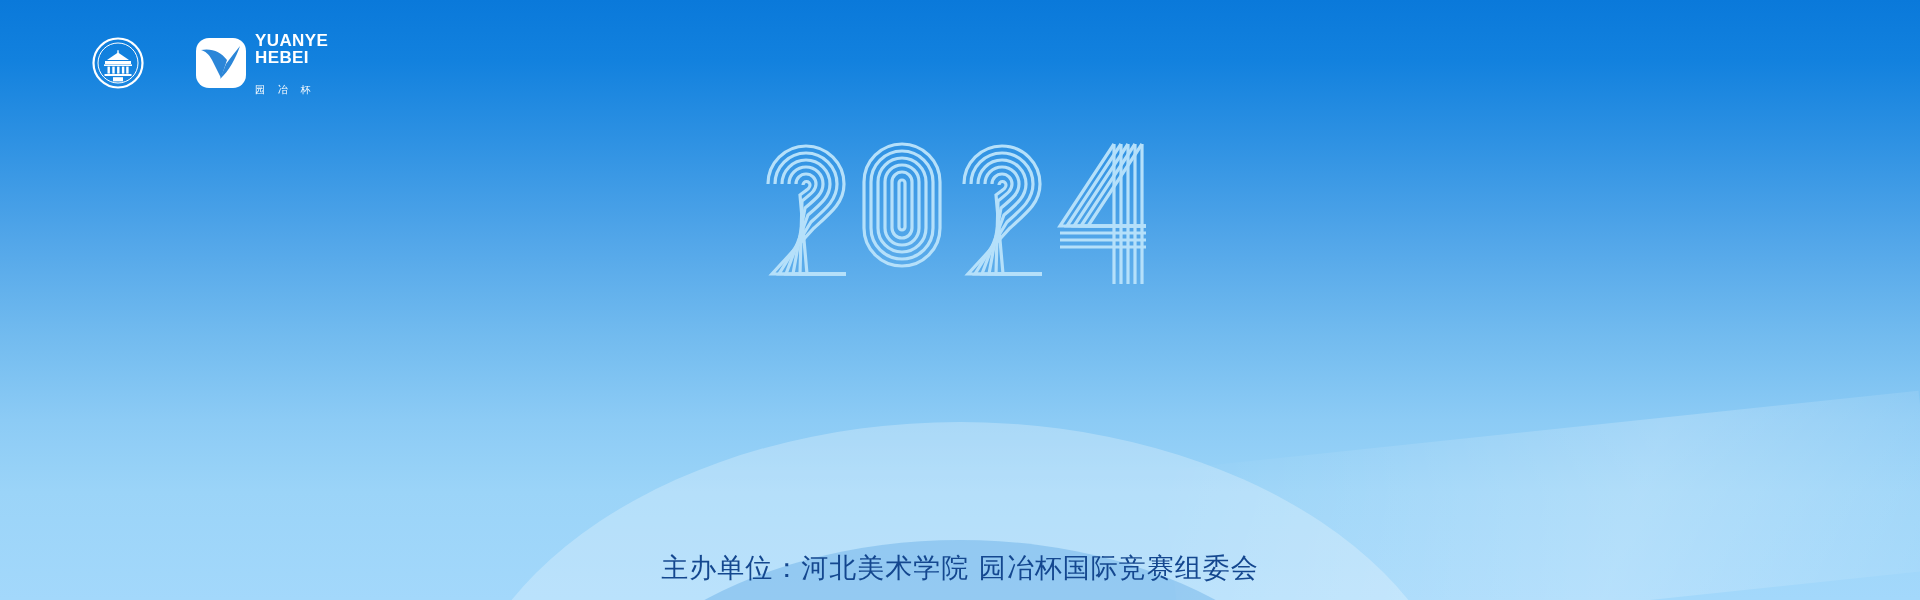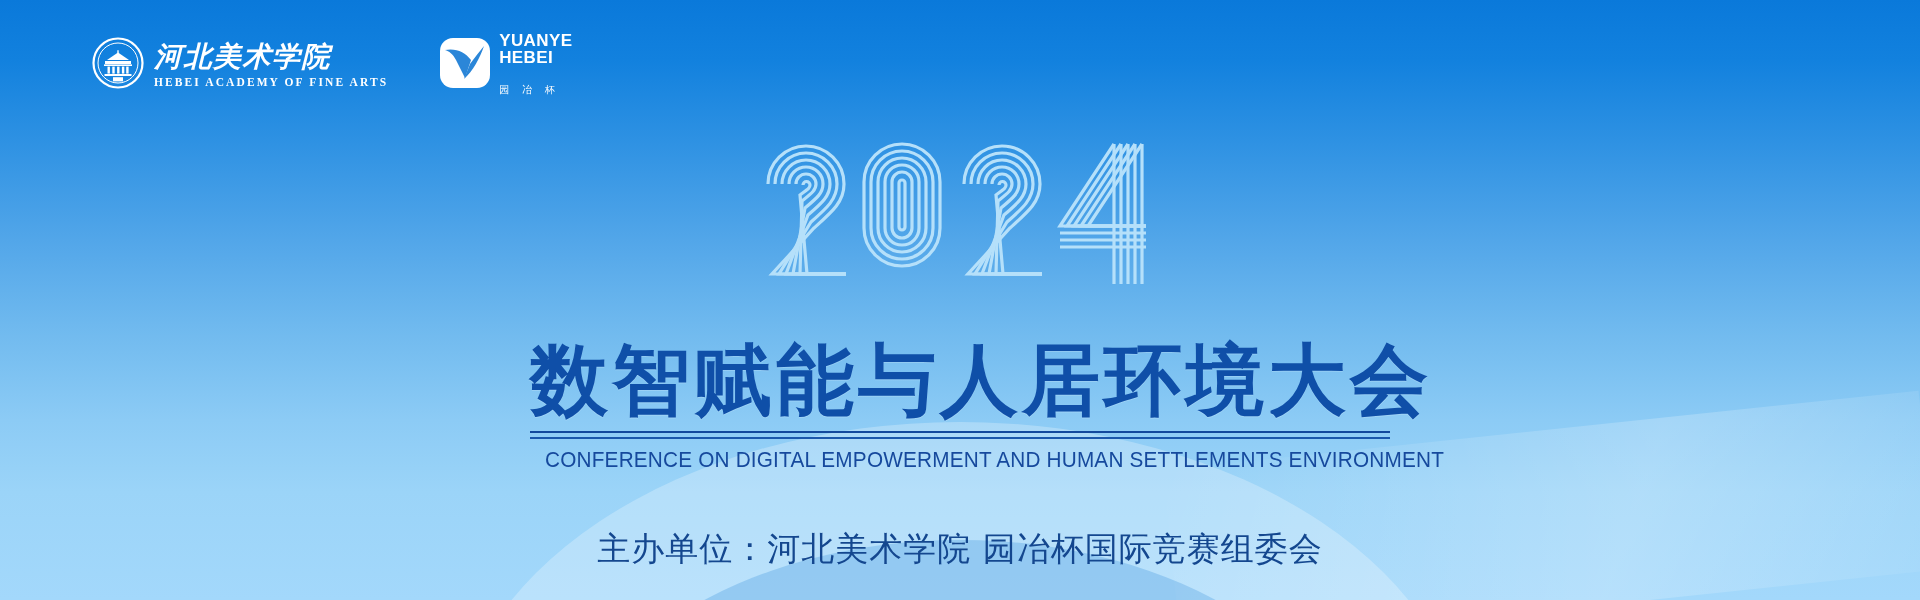--- a/index.html
+++ b/index.html
@@ -182,24 +182,24 @@
     white-space: nowrap;
     transform: scaleX(0.965);
     font-family: "Liberation Sans", "DejaVu Sans", sans-serif;
   }
 
   
   .organizer {
     position: absolute;
     left: 50%;
     transform: translateX(-50%);
-    top: 527px;
+    top: 550px;
     z-index: 5;
     color: #14478f;
-    font-size: 33px;
+    font-size: 27px;
     letter-spacing: 1px;
     white-space: nowrap;
     font-family: "DejaVu Sans", "Liberation Sans", sans-serif;
   }
 </style>
 </head>
 <body>
 
 <div class="banner">
 
@@ -220,28 +220,20 @@
           <rect x="20.3" y="29.6" width="2.4" height="7" fill="#ffffff"></rect>
           <rect x="25.1" y="29.6" width="2.4" height="7" fill="#ffffff"></rect>
           <rect x="29.9" y="29.6" width="2.4" height="7" fill="#ffffff"></rect>
           <rect x="34.2" y="29.6" width="2.4" height="7" fill="#ffffff"></rect>
           <rect x="12.5" y="37" width="27" height="2" fill="#ffffff"></rect>
           <path d="M26 15.5 L37 23 L15 23 Z" fill="#ffffff"></path>
           <path d="M26 13.2 L26 16.6" stroke="#ffffff" stroke-width="1.4"></path>
           <rect x="21" y="40.2" width="10" height="4.2" fill="#ffffff"></rect>
         </svg>
       </span>
-      <span class="hebei-text">
-        <span class="hebei-cn">
-          <svg viewBox="0 0 200 34" width="200" height="34" aria-hidden="true">
-            <text x="0" y="27" font-family="DejaVu Sans, sans-serif" font-size="28" font-style="italic" font-weight="bold" fill="#ffffff" letter-spacing="1.5">河北美术学院</text>
-          </svg>
-        </span>
-        <span class="hebei-en">HEBEI ACADEMY OF FINE ARTS</span>
-      </span>
     </div>
 
     <div class="logo-yuanye">
       <span class="yuanye-mark">
         <svg viewBox="0 0 50 50" width="50" height="50" aria-hidden="true">
           <path d="M5 12 C16 10 25 14 31 22 L25 40 L16 22 C13 16 9 13 5 12 Z" fill="#2b86d8"></path>
           <path d="M44 8 C40 20 33 33 24 41 L30 26 C35 19 40 13 44 8 Z" fill="#2b86d8"></path>
         </svg>
       </span>
       <span class="yuanye-words">
@@ -291,24 +283,16 @@
           <path d="M74 6 L20 88 H92"></path>
           <path d="M81 6 L27 88 H92"></path>
           <path d="M88 6 L34 88 H92"></path>
           <path d="M60 6 V146 M67 6 V146 M74 6 V146 M81 6 V146 M88 6 V146"></path>
           <path d="M6 95 H92 M6 102 H92 M6 109 H92"></path>
         </g>
       </g>
     </svg>
   </div>
 
-  <div class="headline">
-    <div class="title-cn">数智赋能与人居环境大会</div>
-    <div class="rule-group">
-      <div class="rule"></div>
-      <div class="rule second"></div>
-    </div>
-    <div class="subtitle-en">CONFERENCE ON DIGITAL EMPOWERMENT AND HUMAN SETTLEMENTS ENVIRONMENT</div>
-  </div>
 
   <div class="organizer">主办单位：河北美术学院  园冶杯国际竞赛组委会</div>
 
 </div>
 
 </body></html>

